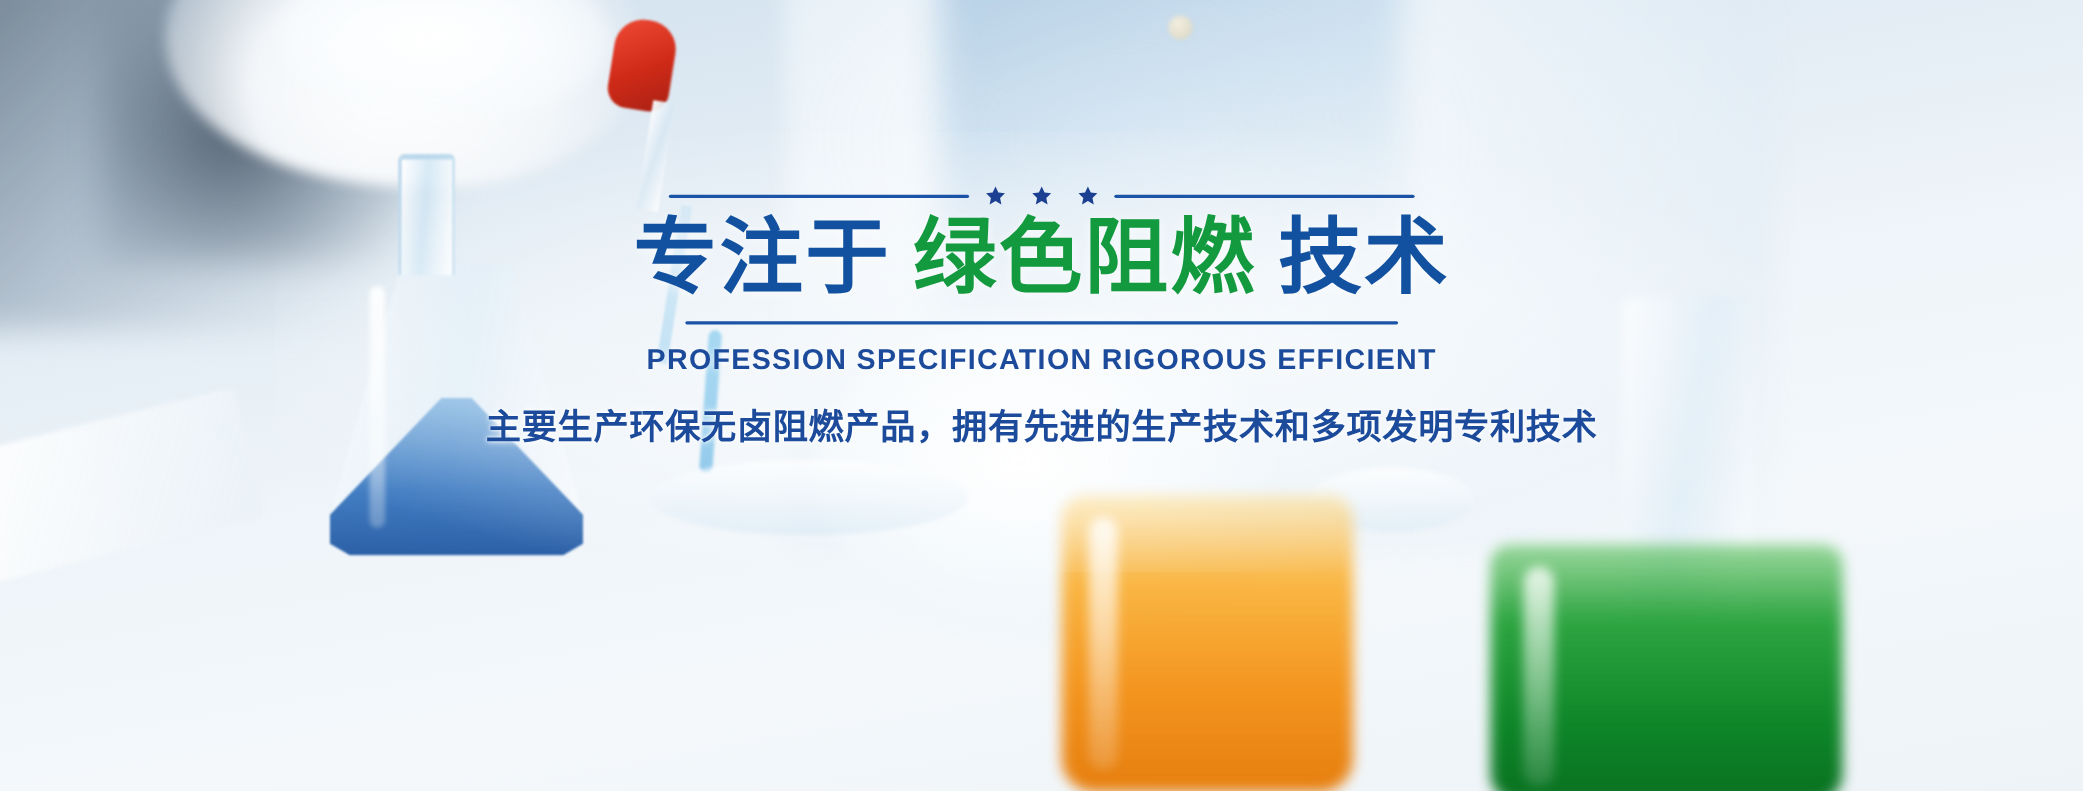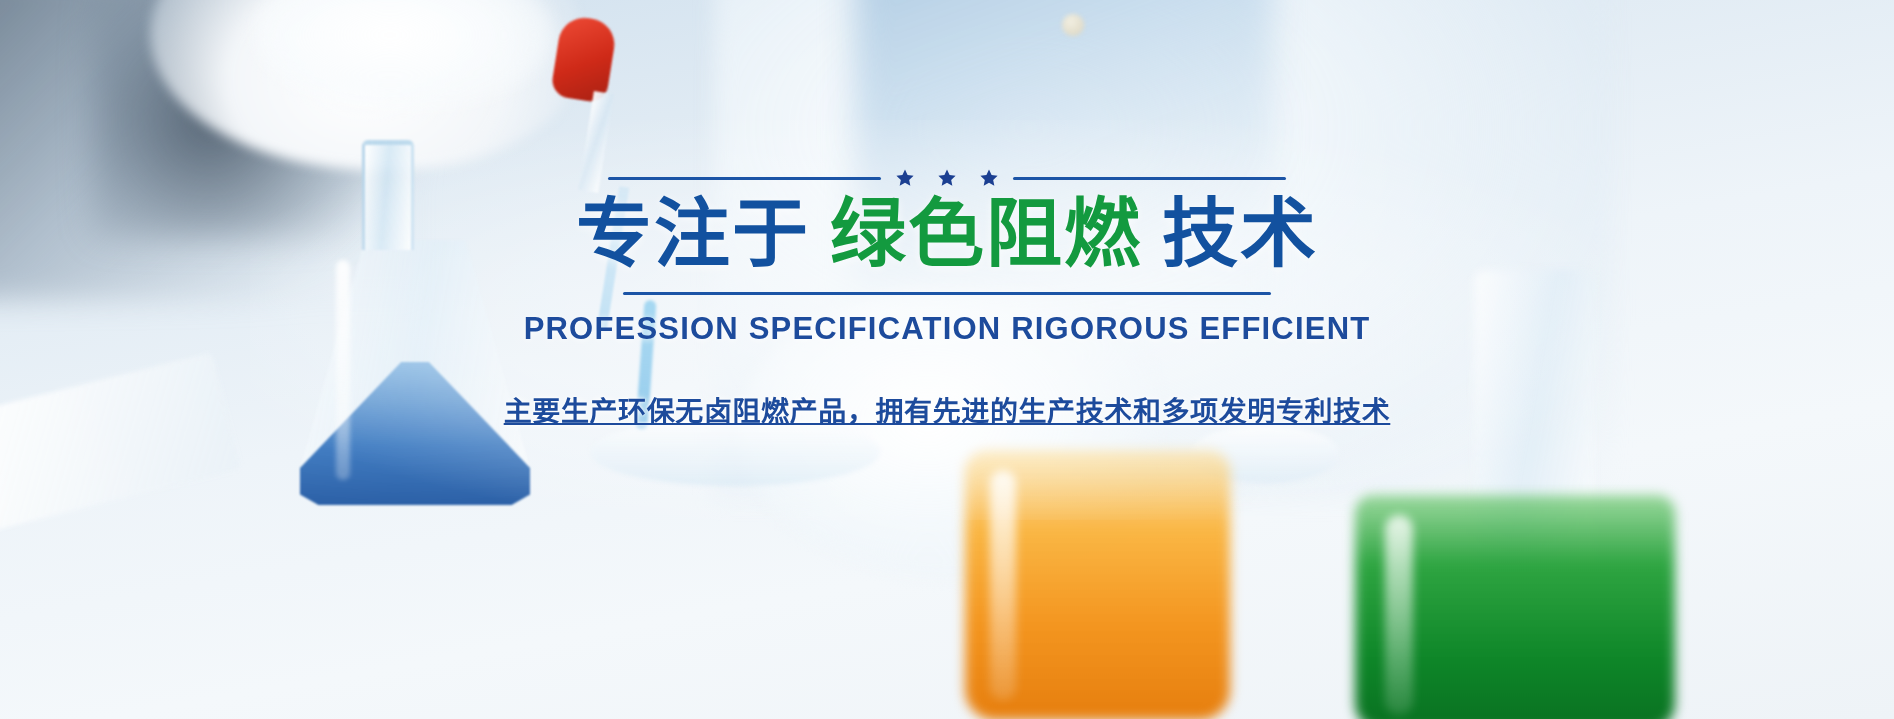--- a/index.html
+++ b/index.html
@@ -218,37 +218,36 @@
   .hl-green { color:#139a3f; }
   .hl-gap   { display:inline-block; width:20px; }
 
   .sub-rule {
     width:648px; height:3px; background:#1b54a6; border-radius:2px;
     margin-top:12px;
   }
 
   .subtitle {
     margin-top:16px;
-    font-size:31px;
+    font-size:26px;
     font-weight:700;
     letter-spacing:1.2px;
     color:#1d4b9c;
     white-space:nowrap;
     text-shadow:0 1px 6px rgba(255,255,255,.8);
   }
 
   .desc {
-    margin-top:42px;
-    font-size:28px;
+    margin-top:20px;
+    font-size:32px;
     font-weight:600;
     letter-spacing:.6px;
     color:#1d4b9c;
     white-space:nowrap;
     text-shadow:0 0 7px rgba(255,255,255,.95), 0 0 3px rgba(255,255,255,1);
-    text-decoration:underline;
   }
 </style>
 </head>
 <body>
 
 <div class="banner">
 
   <div class="bg-base"></div>
   <div class="bg-bench"></div>
   <div class="bg-bench2"></div>

